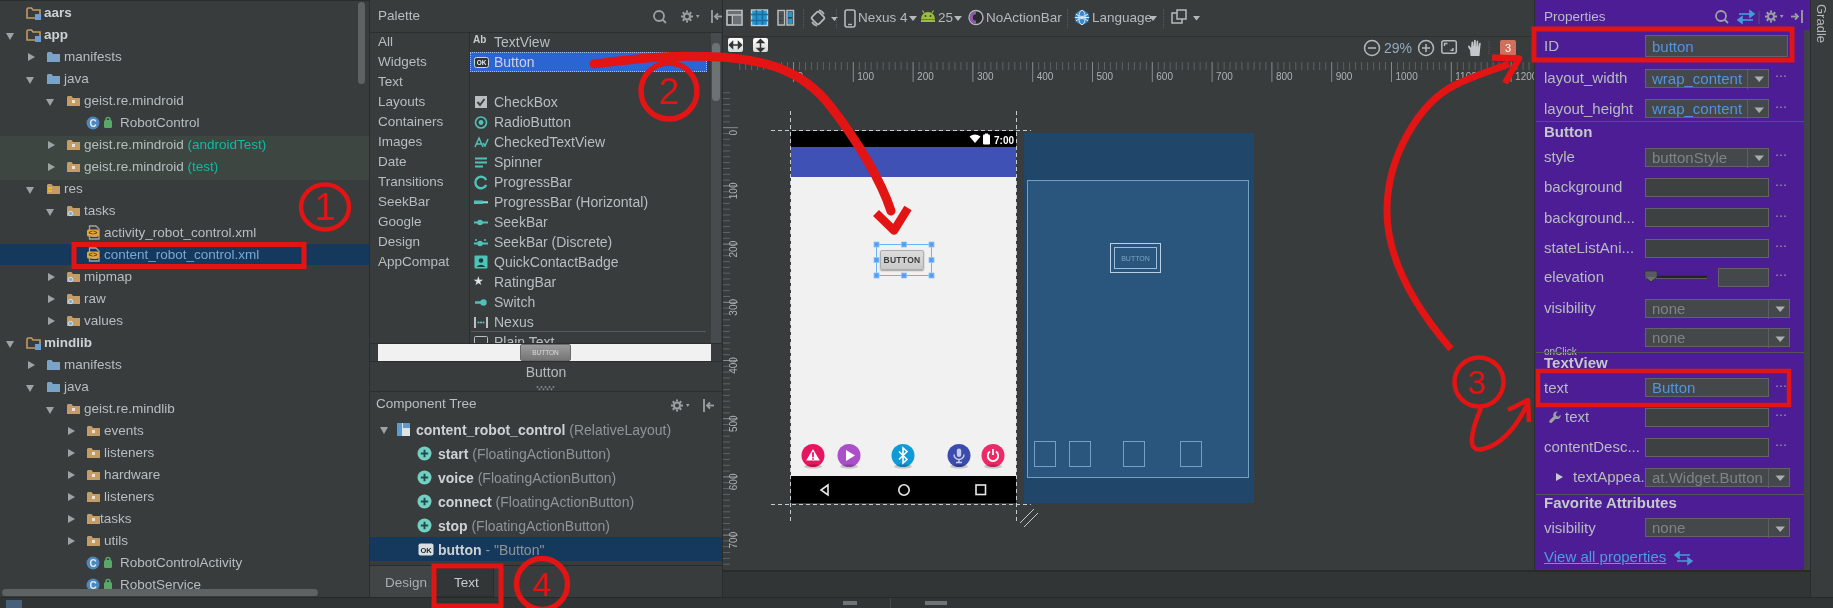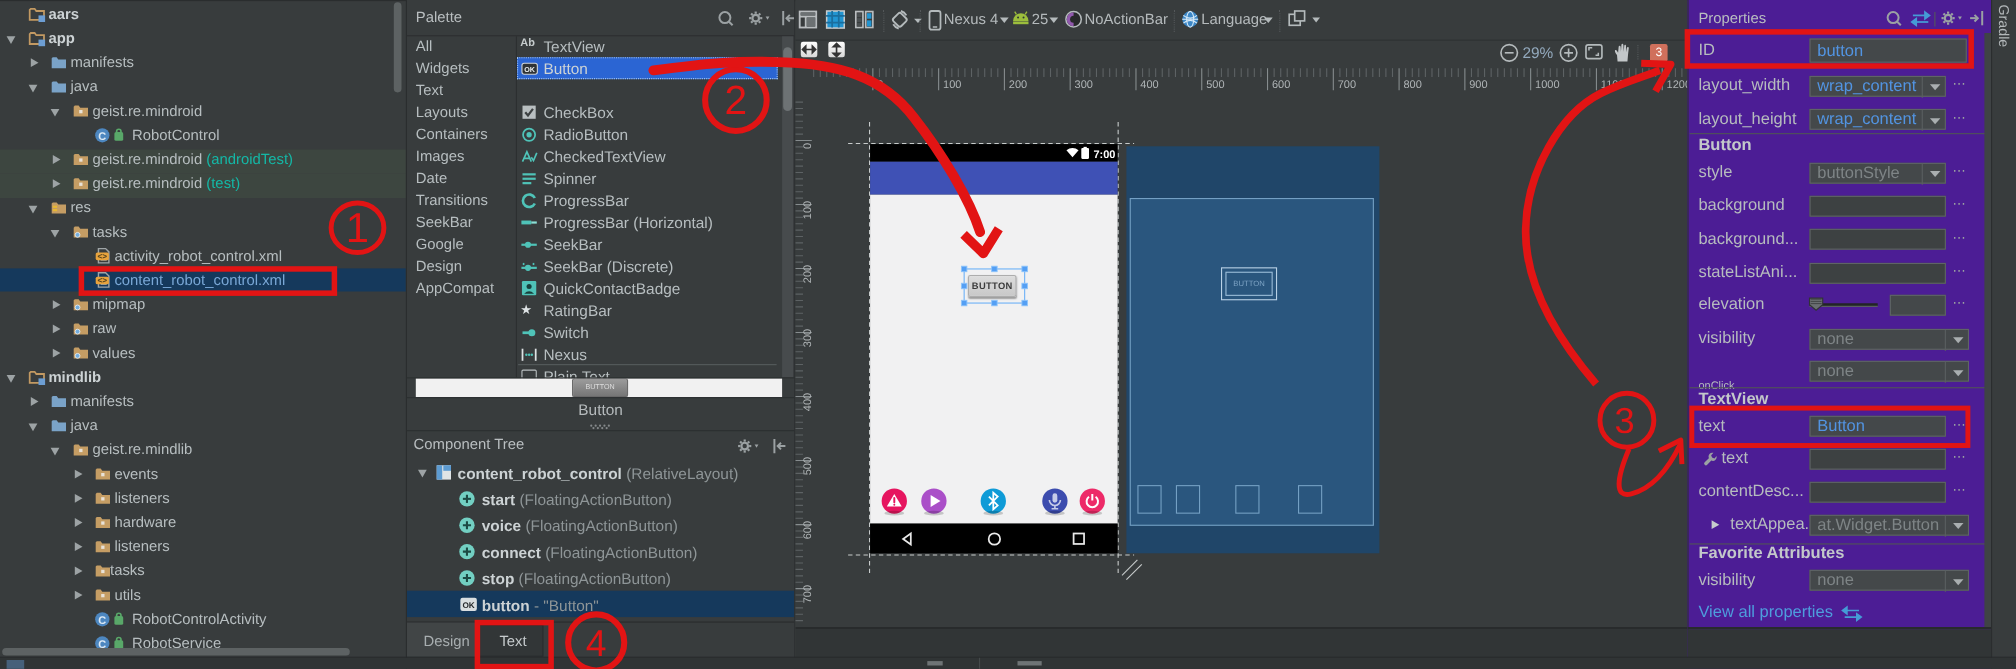--- a/index.html
+++ b/index.html
@@ -1021,21 +1021,21 @@
 <div class="a" style="left:10px;top:493px;height:20px;line-height:20px;font-size:15px;font-weight:bold;color:#c3c8ca">Favorite Attributes</div>
 <div class="a" style="left:10px;top:517.9px;height:20px;line-height:20px;font-size:15px;color:#b6bcbe;white-space:nowrap">visibility</div>
 <div class="a" style="left:111px;top:518.4px;width:145px;height:19px;background:#44484a;border:1px solid #5f6466">
       <span class="a" style="left:6px;top:0;height:19px;line-height:18px;font-size:15px;color:#7e8486;white-space:nowrap">none</span>
       <span class="a" style="left:122px;top:0;width:23px;height:19px;border-left:1px solid #5a5f61">
         <svg class="a" style="left:6px;top:6.5px" width="11" height="7">
           <path d="M0.5 0.5 L10 0.5 L5.2 6 Z" fill="#a9aeb0"></path>
         </svg>
       </span>
     </div>
-<div class="a" style="left:10px;top:548px;font-size:15px;color:#4e9ddd;">View all properties</div>
+<div class="a" style="left:10px;top:548px;font-size:15px;color:#4e9ddd;text-decoration:underline">View all properties</div>
 <svg class="a" style="left:139px;top:551px" width="22" height="14">
       <g stroke="#459bd6" stroke-width="1.5" fill="#459bd6">
         <line x1="5" y1="4" x2="17" y2="4"></line>
         <path d="M6 1 L2 4 L6 7 Z"></path>
         <line x1="4" y1="10" x2="16" y2="10"></line>
         <path d="M15 7 L19 10 L15 13 Z"></path>
       </g>
     </svg>
 <div class="a" style="left:270px;top:30px;width:6px;height:540px;background:#3f4345"></div>
 <div class="a" style="left:0;top:570px;width:276px;height:2px;background:#282b2c"></div>

